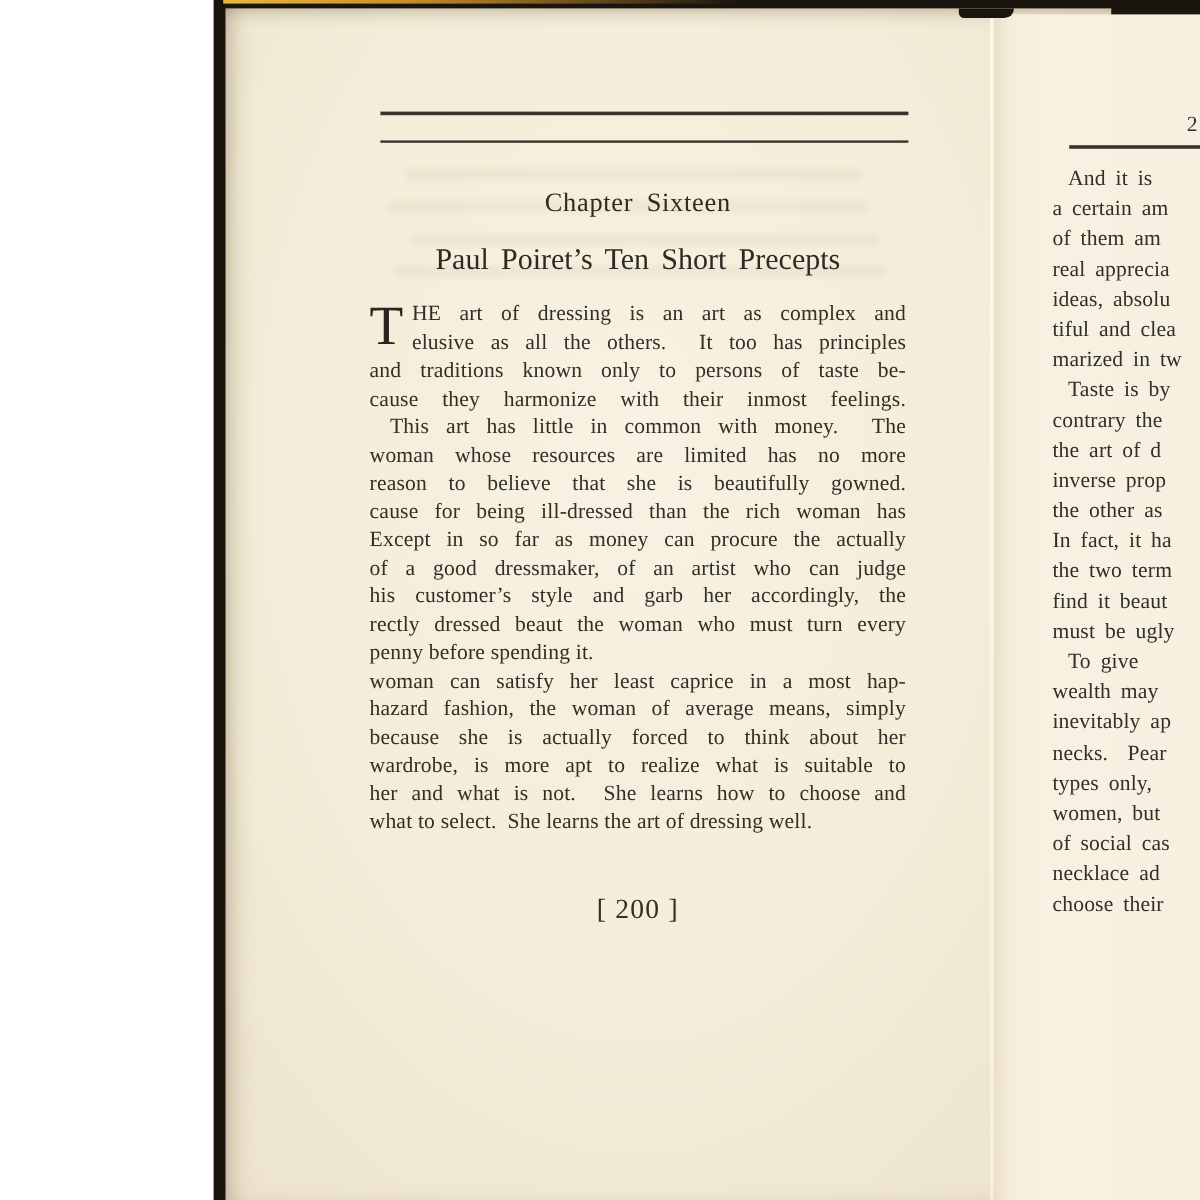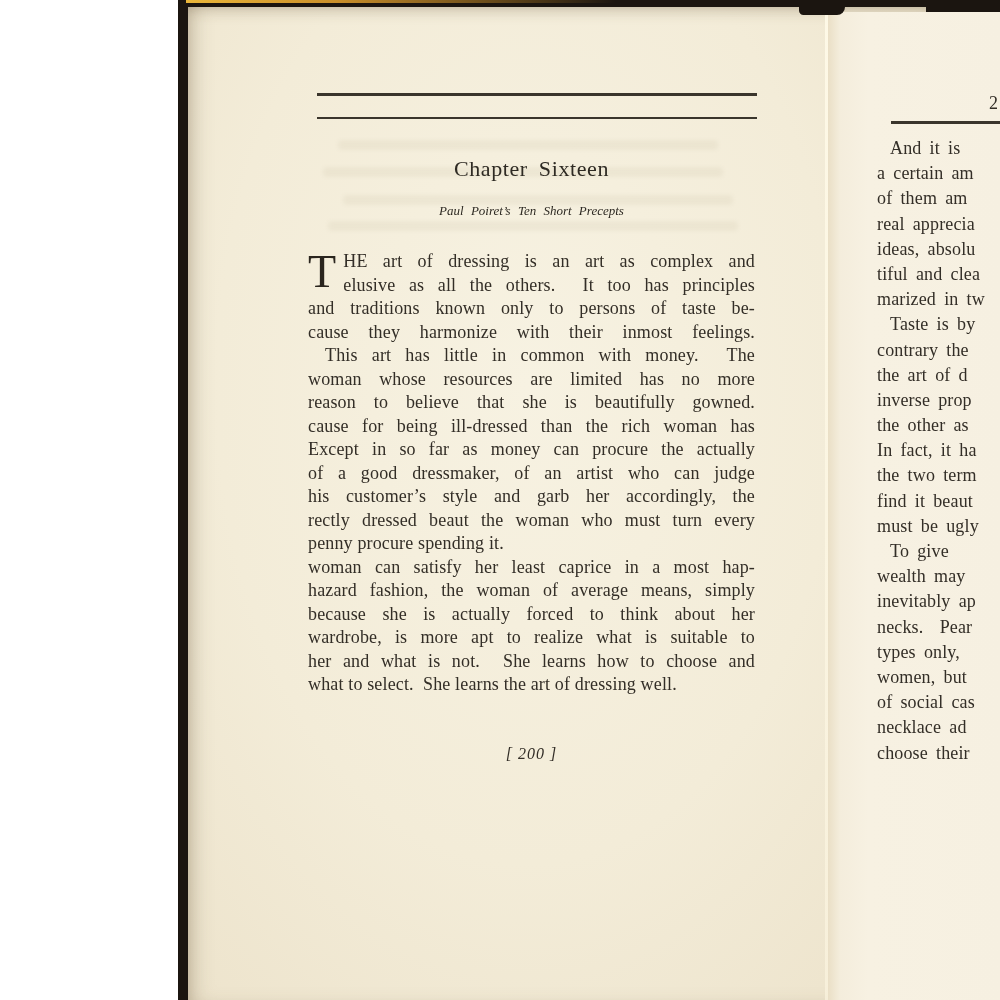--- a/index.html
+++ b/index.html
@@ -24,30 +24,30 @@
   .ghost{position:absolute;height:10px;background:#8a7a55;opacity:.07;filter:blur(2px);border-radius:4px;}
   
   .rule{position:absolute;background:#3a352c;}
   .rule1{left:129px;top:86px;width:440px;height:3px;}
   .rule2{left:129px;top:110px;width:440px;height:2px;}
   .rrule{left:63px;top:109px;width:140px;height:3px;}
   
   .chapter{position:absolute;left:120px;top:149px;width:447px;margin:0;text-align:center;
            font-size:22px;font-weight:normal;letter-spacing:.6px;word-spacing:5px;color:#2e2a23;}
   .subtitle{position:absolute;left:120px;top:196px;width:447px;margin:0;text-align:center;
-            font-style:italic;font-size:13px;font-weight:normal;word-spacing:4px;color:#2e2a23;}
+            font-size:25px;font-weight:normal;word-spacing:4px;color:#2e2a23;}
   
   .bodycol{position:absolute;left:120px;top:243px;width:447px;font-size:18px;letter-spacing:.15px;color:#332e27;}
   .para{position:relative;}
   .dropcap{float:left;font-size:46px;line-height:44px;height:46px;padding:0 7px 0 0;color:#2a251e;}
   .tline{line-height:23.5px;height:23.5px;text-align:justify;text-align-last:justify;white-space:nowrap;}
   .tline.indent{text-indent:17px;}
   .tline.align-left{text-align-last:left;}
-  .folio{position:absolute;left:120px;top:738px;width:447px;text-align:center;font-size:16px;
-         letter-spacing:1px;color:#332e27;font-style:italic;}
+  .folio{position:absolute;left:120px;top:738px;width:447px;text-align:center;font-size:23px;
+         letter-spacing:1px;color:#332e27;}
   
   .rbody{position:absolute;left:49px;top:124px;width:300px;font-size:18px;letter-spacing:.15px;
          word-spacing:3.5px;color:#332e27;}
   .rbody .tline{line-height:25.2px;height:25.2px;text-align:left;text-align-last:left;}
   .rbody .tline.indent{text-indent:13px;}
   .frag{position:absolute;left:161px;top:81px;width:11px;height:22px;overflow:hidden;
         font-size:18px;color:#332e27;}
 </style>
 </head>
 <body>
@@ -81,21 +81,21 @@
       </div>
       <div class="para">
           <div class="tline indent">This art has little in common with money.&nbsp; The</div>
           <div class="tline">woman whose resources are limited has no more</div>
           <div class="tline">reason to believe that she is beautifully gowned.</div>
           <div class="tline">cause for being ill-dressed than the rich woman has</div>
           <div class="tline">Except in so far as money can procure the actually</div>
           <div class="tline">of a good dressmaker, of an artist who can judge</div>
           <div class="tline">his customer’s style and garb her accordingly, the</div>
           <div class="tline">rectly dressed beaut the woman who must turn every</div>
-          <div class="tline align-left">penny procure spending it.</div>
+          <div class="tline align-left">penny before spending it.</div>
         </div>
       <div class="para">
           <div class="tline">woman can satisfy her least caprice in a most hap-</div>
           <div class="tline">hazard fashion, the woman of average means, simply</div>
           <div class="tline">because she is actually forced to think about her</div>
           <div class="tline">wardrobe, is more apt to realize what is suitable to</div>
           <div class="tline">her and what is not.&nbsp; She learns how to choose and</div>
           <div class="tline align-left">what to select.&nbsp; She learns the art of dressing well.</div>
         </div>
     </div>

